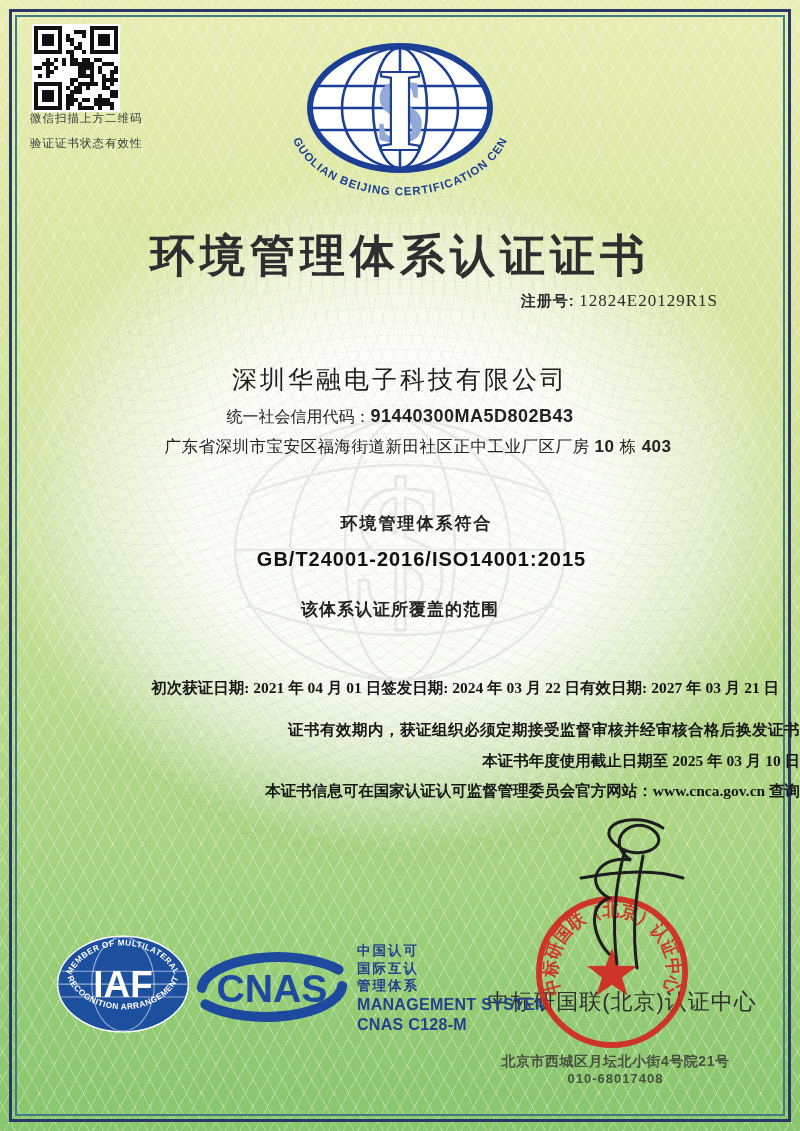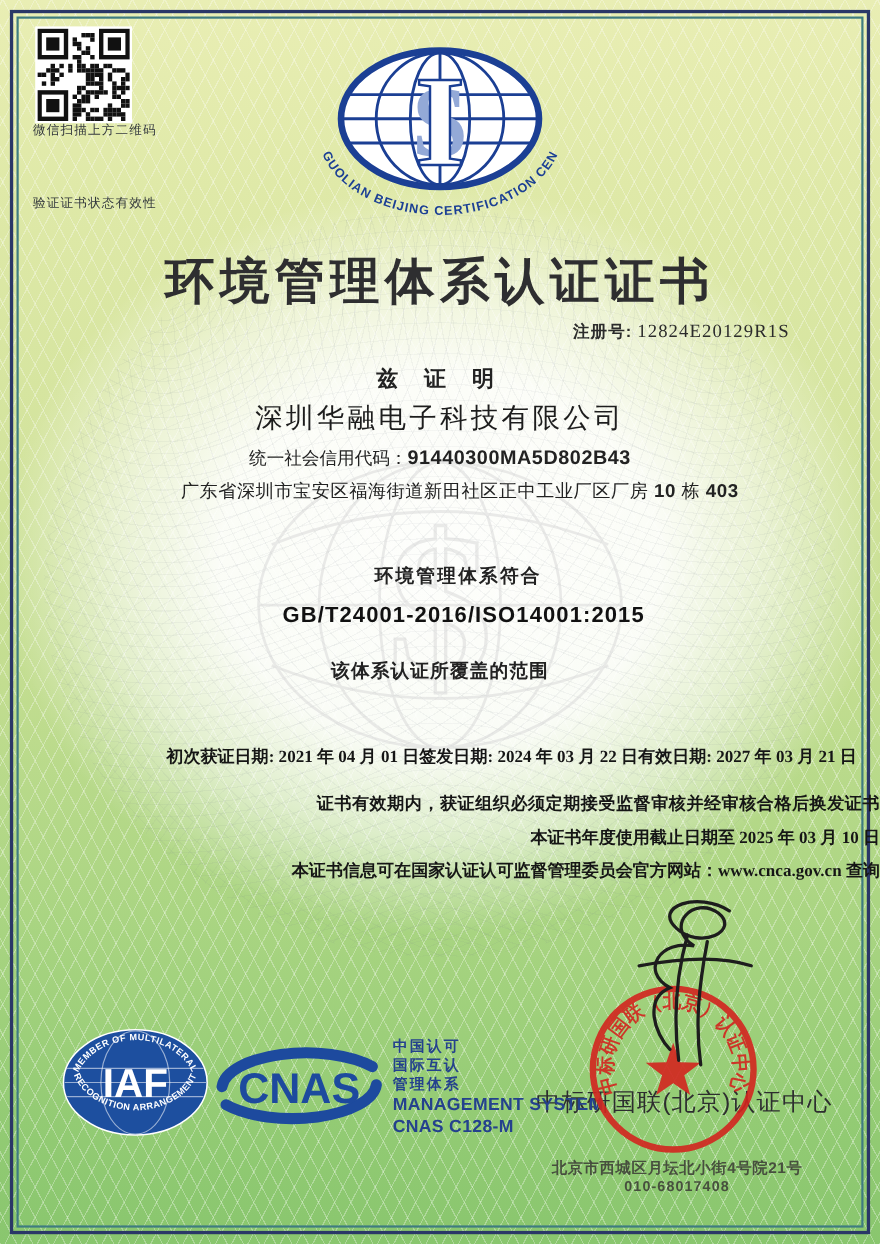--- a/index.html
+++ b/index.html
@@ -29,21 +29,21 @@
   }
   .frame-outer{position:absolute;inset:9px;border:3px solid #2a3767;z-index:2;pointer-events:none;}
   .frame-inner{position:absolute;inset:15px;border:2px solid #3f7c80;z-index:2;pointer-events:none;}
   .wm{position:absolute;left:225px;top:380px;z-index:1;opacity:.5;pointer-events:none;}
 
   .abs{position:absolute;z-index:3;}
   .center{left:0;right:0;text-align:center;}
 
   .qr-box{left:32px;top:24px;width:84px;height:84px;background:#fff;padding:2px;}
   .qr-cap{left:30px;width:200px;font-size:11.5px;color:#33383d;letter-spacing:1px;}
-  .qr-cap1{top:111px;} .qr-cap2{top:136px;margin-top:41px;}
+  .qr-cap1{top:111px;} .qr-cap2{top:136px;}
 
   .csi-logo{left:288px;top:38px;}
 
   .title{top:226px;font-size:45px;font-weight:bold;color:#2e2e30;letter-spacing:5px;font-family:Liberation Sans, sans-serif;}
   .reg{top:291px;right:82px;text-align:right;color:#2b2b2b;}
   .reg .lab{font-size:15px;font-weight:bold;letter-spacing:1px;}
   .reg .num{font-size:17px;font-family:"Liberation Serif",serif;letter-spacing:1px;}
 
   .hereby{top:331px;font-size:20px;color:#222;letter-spacing:9px;font-weight:bold;}
   .company{top:363px;font-size:25px;color:#1d1d1d;letter-spacing:3px;font-weight:500;}
@@ -255,21 +255,20 @@
       <textPath href="#csiArc" startOffset="50%">CSI GUOLIAN BEIJING CERTIFICATION CENTER</textPath>
     </text>
   </svg>
 
   <div class="abs center title">环境管理体系认证证书</div>
   <div class="abs reg">
     <span class="lab">注册号:</span>
     <span class="num">12824E20129R1S</span>
   </div>
 
-  <div class="abs center hereby">兹 证 明</div>
   <div class="abs center company">深圳华融电子科技有限公司</div>
   <div class="abs center credit">
     <span>统一社会信用代码：</span><b>91440300MA5D802B43</b>
   </div>
   <div class="abs center address">
     <span>广东省深圳市宝安区福海街道新田社区正中工业厂区厂房 </span><b>10</b><span> 栋 </span><b>403</b>
   </div>
 
   <div class="abs center std-intro">环境管理体系符合</div>
   <div class="abs center std">GB/T24001-2016/ISO14001:2015</div>

